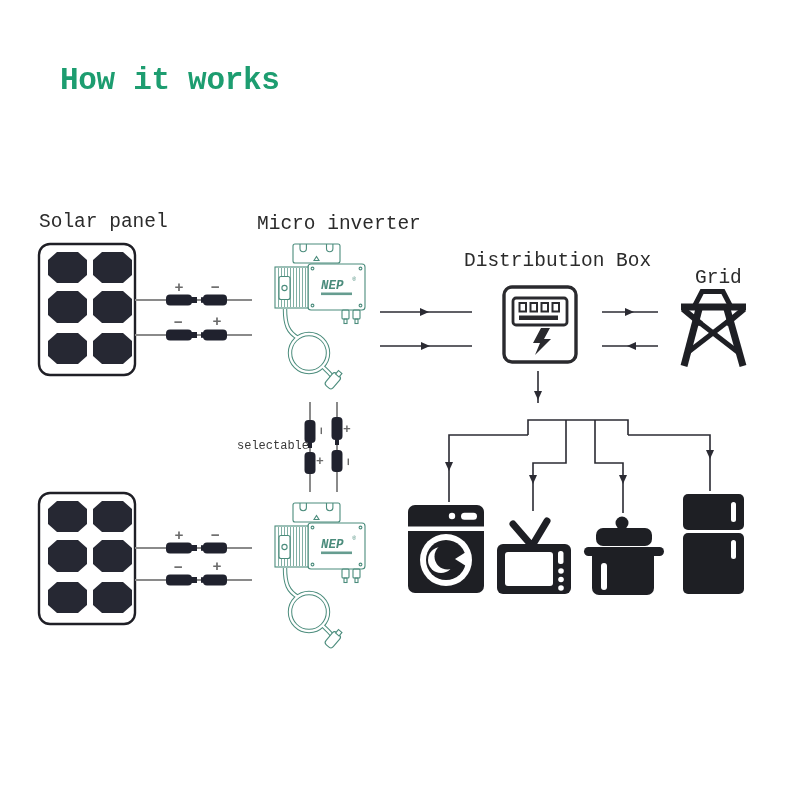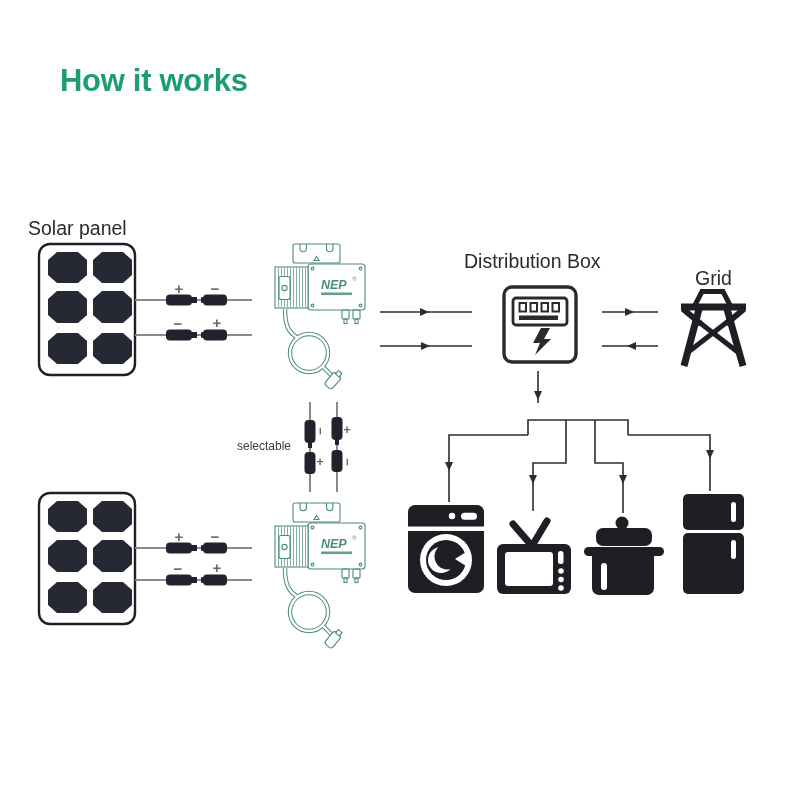--- a/index.html
+++ b/index.html
@@ -1,22 +1,22 @@
 <!DOCTYPE html>
 <html><head>
 <meta charset="utf-8">
 <style>
   html,body{margin:0;padding:0;background:#fff;}
   .canvas{position:relative;width:800px;height:800px;background:#ffffff;overflow:hidden;
-          font-family:Liberation Sans, sans-serif;}
+          font-family:Liberation Mono, monospace;}
   .art{position:absolute;left:0;top:0;width:800px;height:800px;}
   .title{position:absolute;left:60px;top:64px;margin:0;font-size:31px;line-height:1.1;
          font-weight:bold;letter-spacing:-0.3px;color:#1d9d70;}
   .lbl{position:absolute;color:#2b2b2b;font-size:19.5px;font-weight:400;white-space:nowrap;}
-  .lbl-solar{left:28px;top:211px;margin-top:6px;}
+  .lbl-solar{left:39px;top:211px;}
   .lbl-inverter{left:257px;top:213px;}
   .lbl-distribution{left:464px;top:250px;text-align:right;}
   .lbl-grid{left:695px;top:267px;}
   .lbl-selectable{left:237px;top:439px;font-size:12px;color:#3a3a3a;}
   .pol{position:absolute;font-size:15px;font-weight:bold;color:#6a6a6a;
        transform:translate(-50%,-50%);white-space:nowrap;}
   .pol.small{font-size:13px;}
   .pol.rot{transform:translate(-50%,-50%) rotate(90deg);}
 </style>
 </head>
@@ -208,20 +208,21 @@
   <g>
     <rect x="683" y="494" width="61" height="36" rx="5" fill="#1e1f24"></rect>
     <rect x="683" y="533" width="61" height="61" rx="5" fill="#1e1f24"></rect>
     <rect x="731" y="502" width="5" height="20" rx="2.5" fill="#ffffff"></rect>
     <rect x="731" y="540" width="5" height="19" rx="2.5" fill="#ffffff"></rect>
   </g>
 </svg>
 
 <h1 class="title">How it works</h1>
 <div class="lbl lbl-solar">Solar panel</div>
+<div class="lbl lbl-inverter">Micro inverter</div>
 <div class="lbl lbl-distribution">Distribution Box</div>
 <div class="lbl lbl-grid">Grid</div>
 <div class="lbl lbl-selectable">selectable</div>
 
 <span class="pol" style="left:179px;top:288px;">+</span>
 <span class="pol" style="left:215px;top:288px;">−</span>
 <span class="pol" style="left:178px;top:323px;">−</span>
 <span class="pol" style="left:217px;top:322px;">+</span>
 
 <span class="pol" style="left:179px;top:536px;">+</span>

